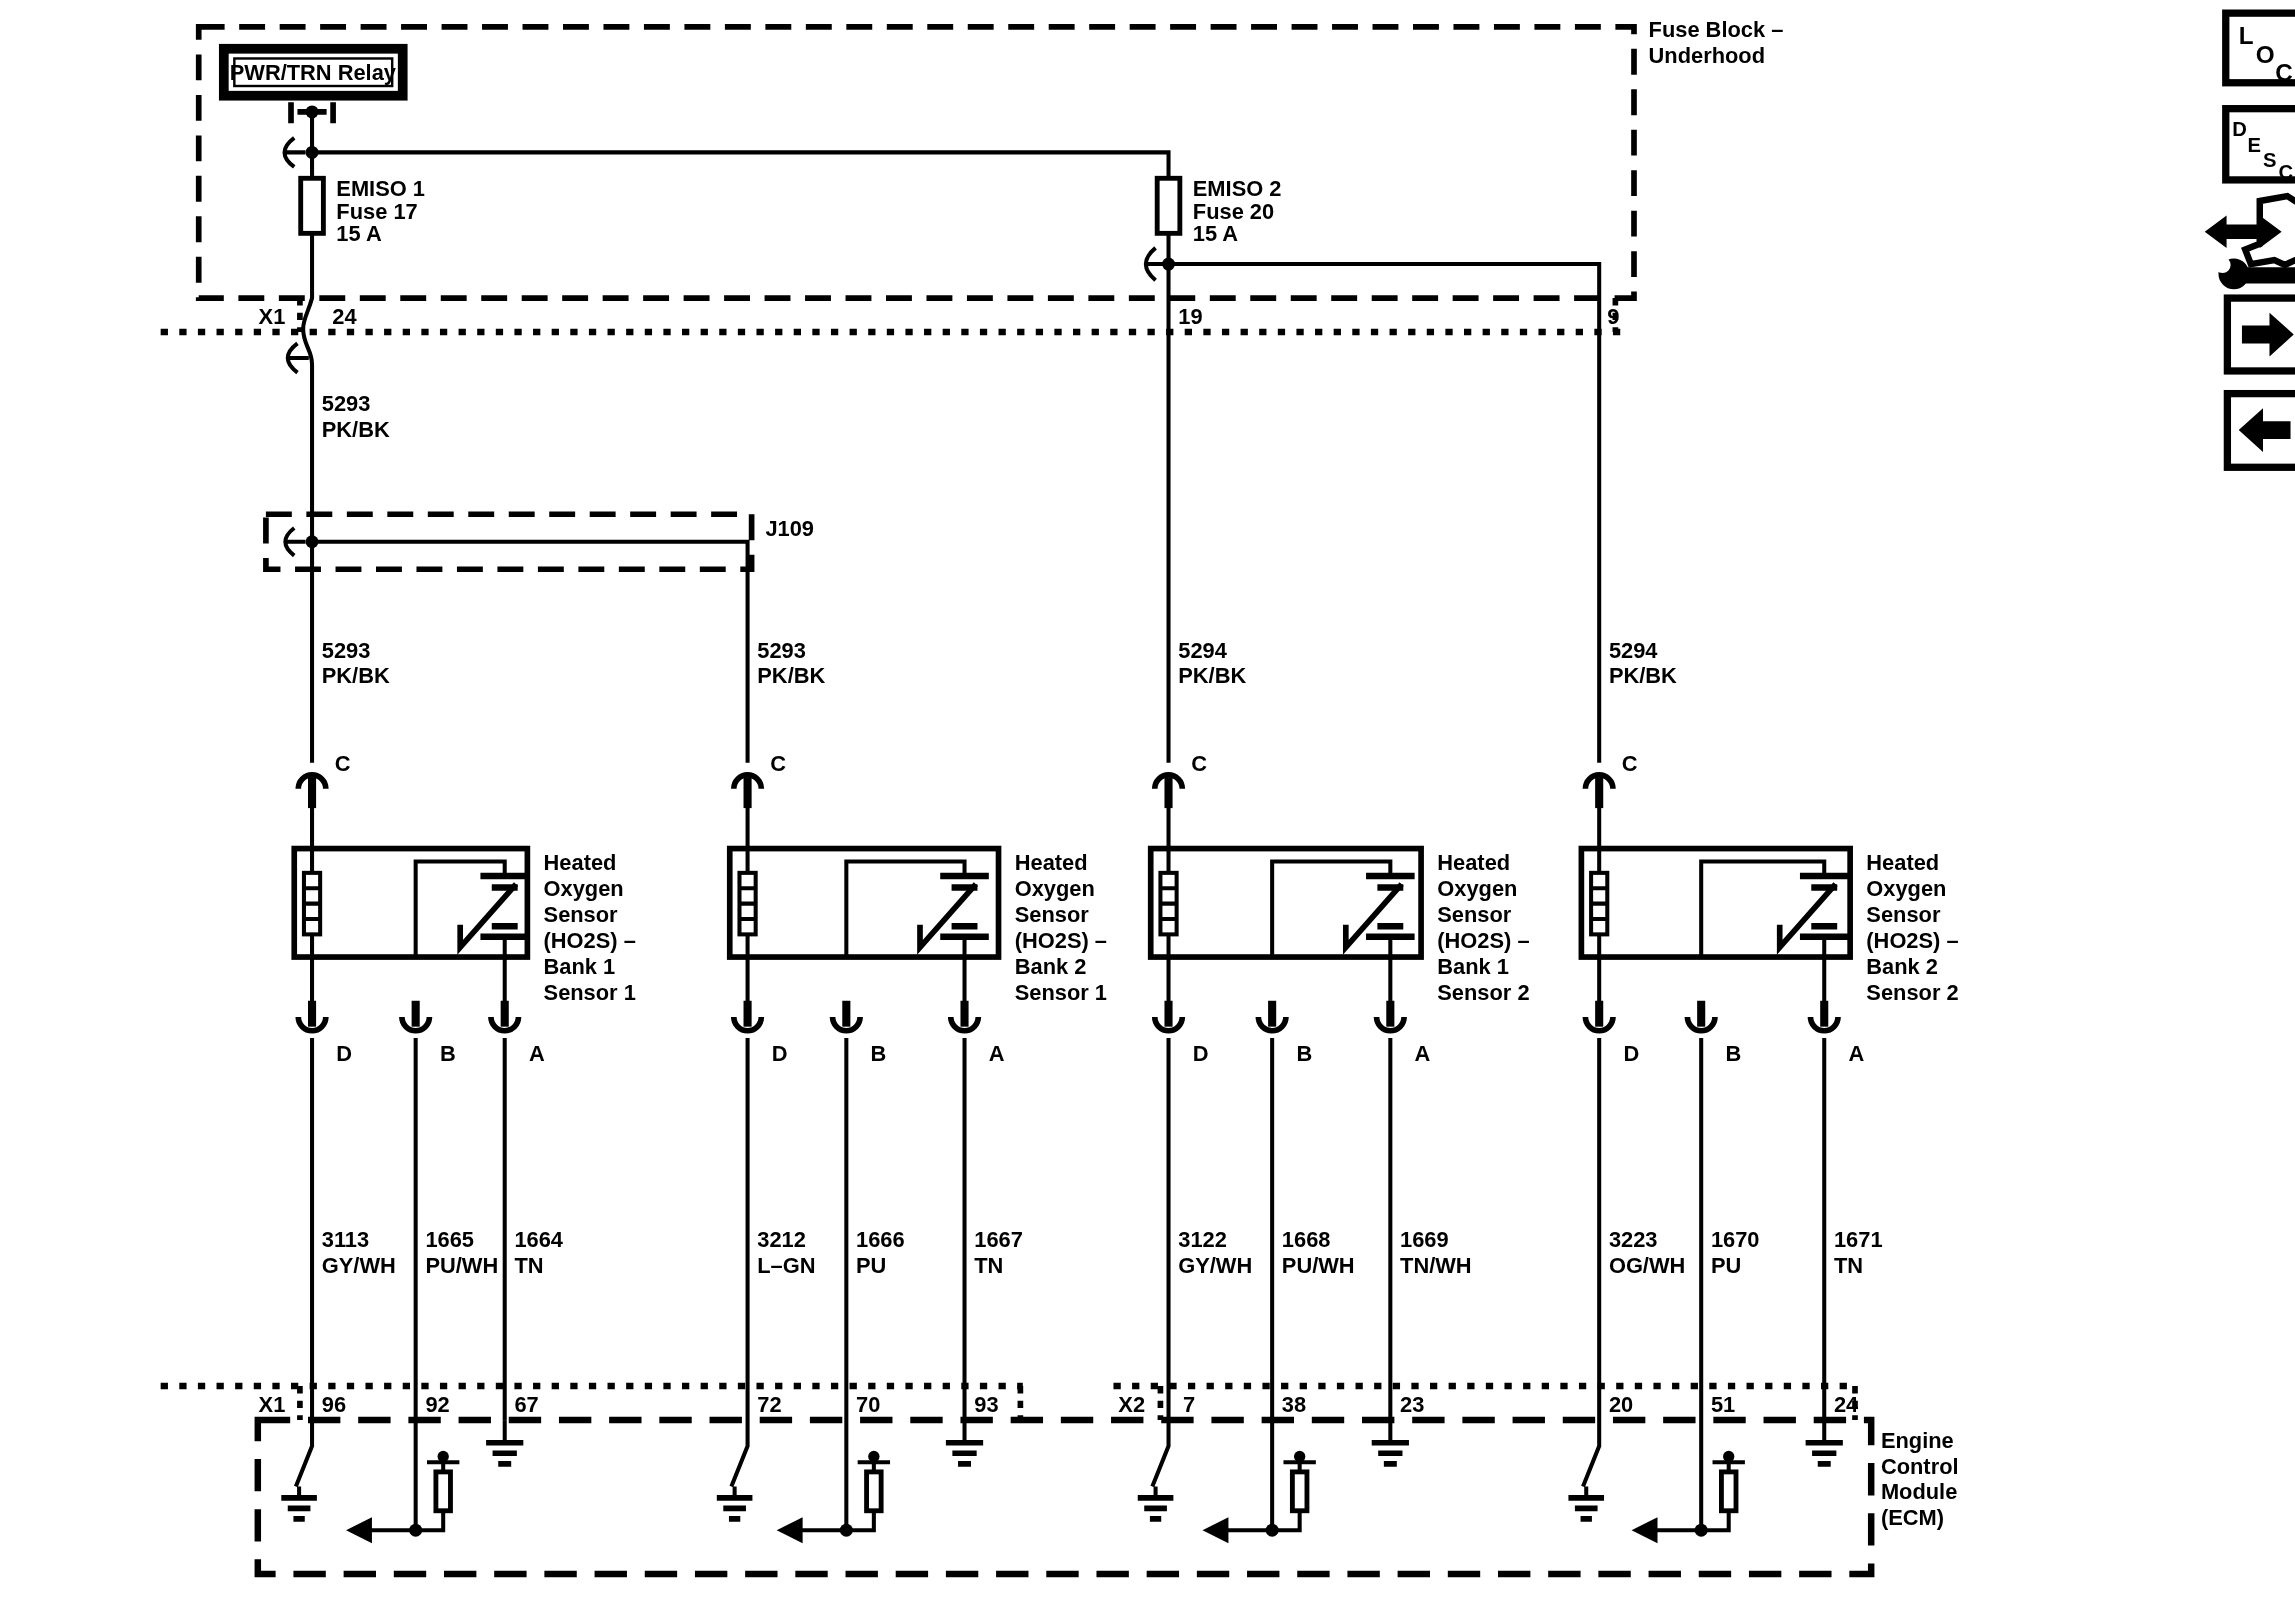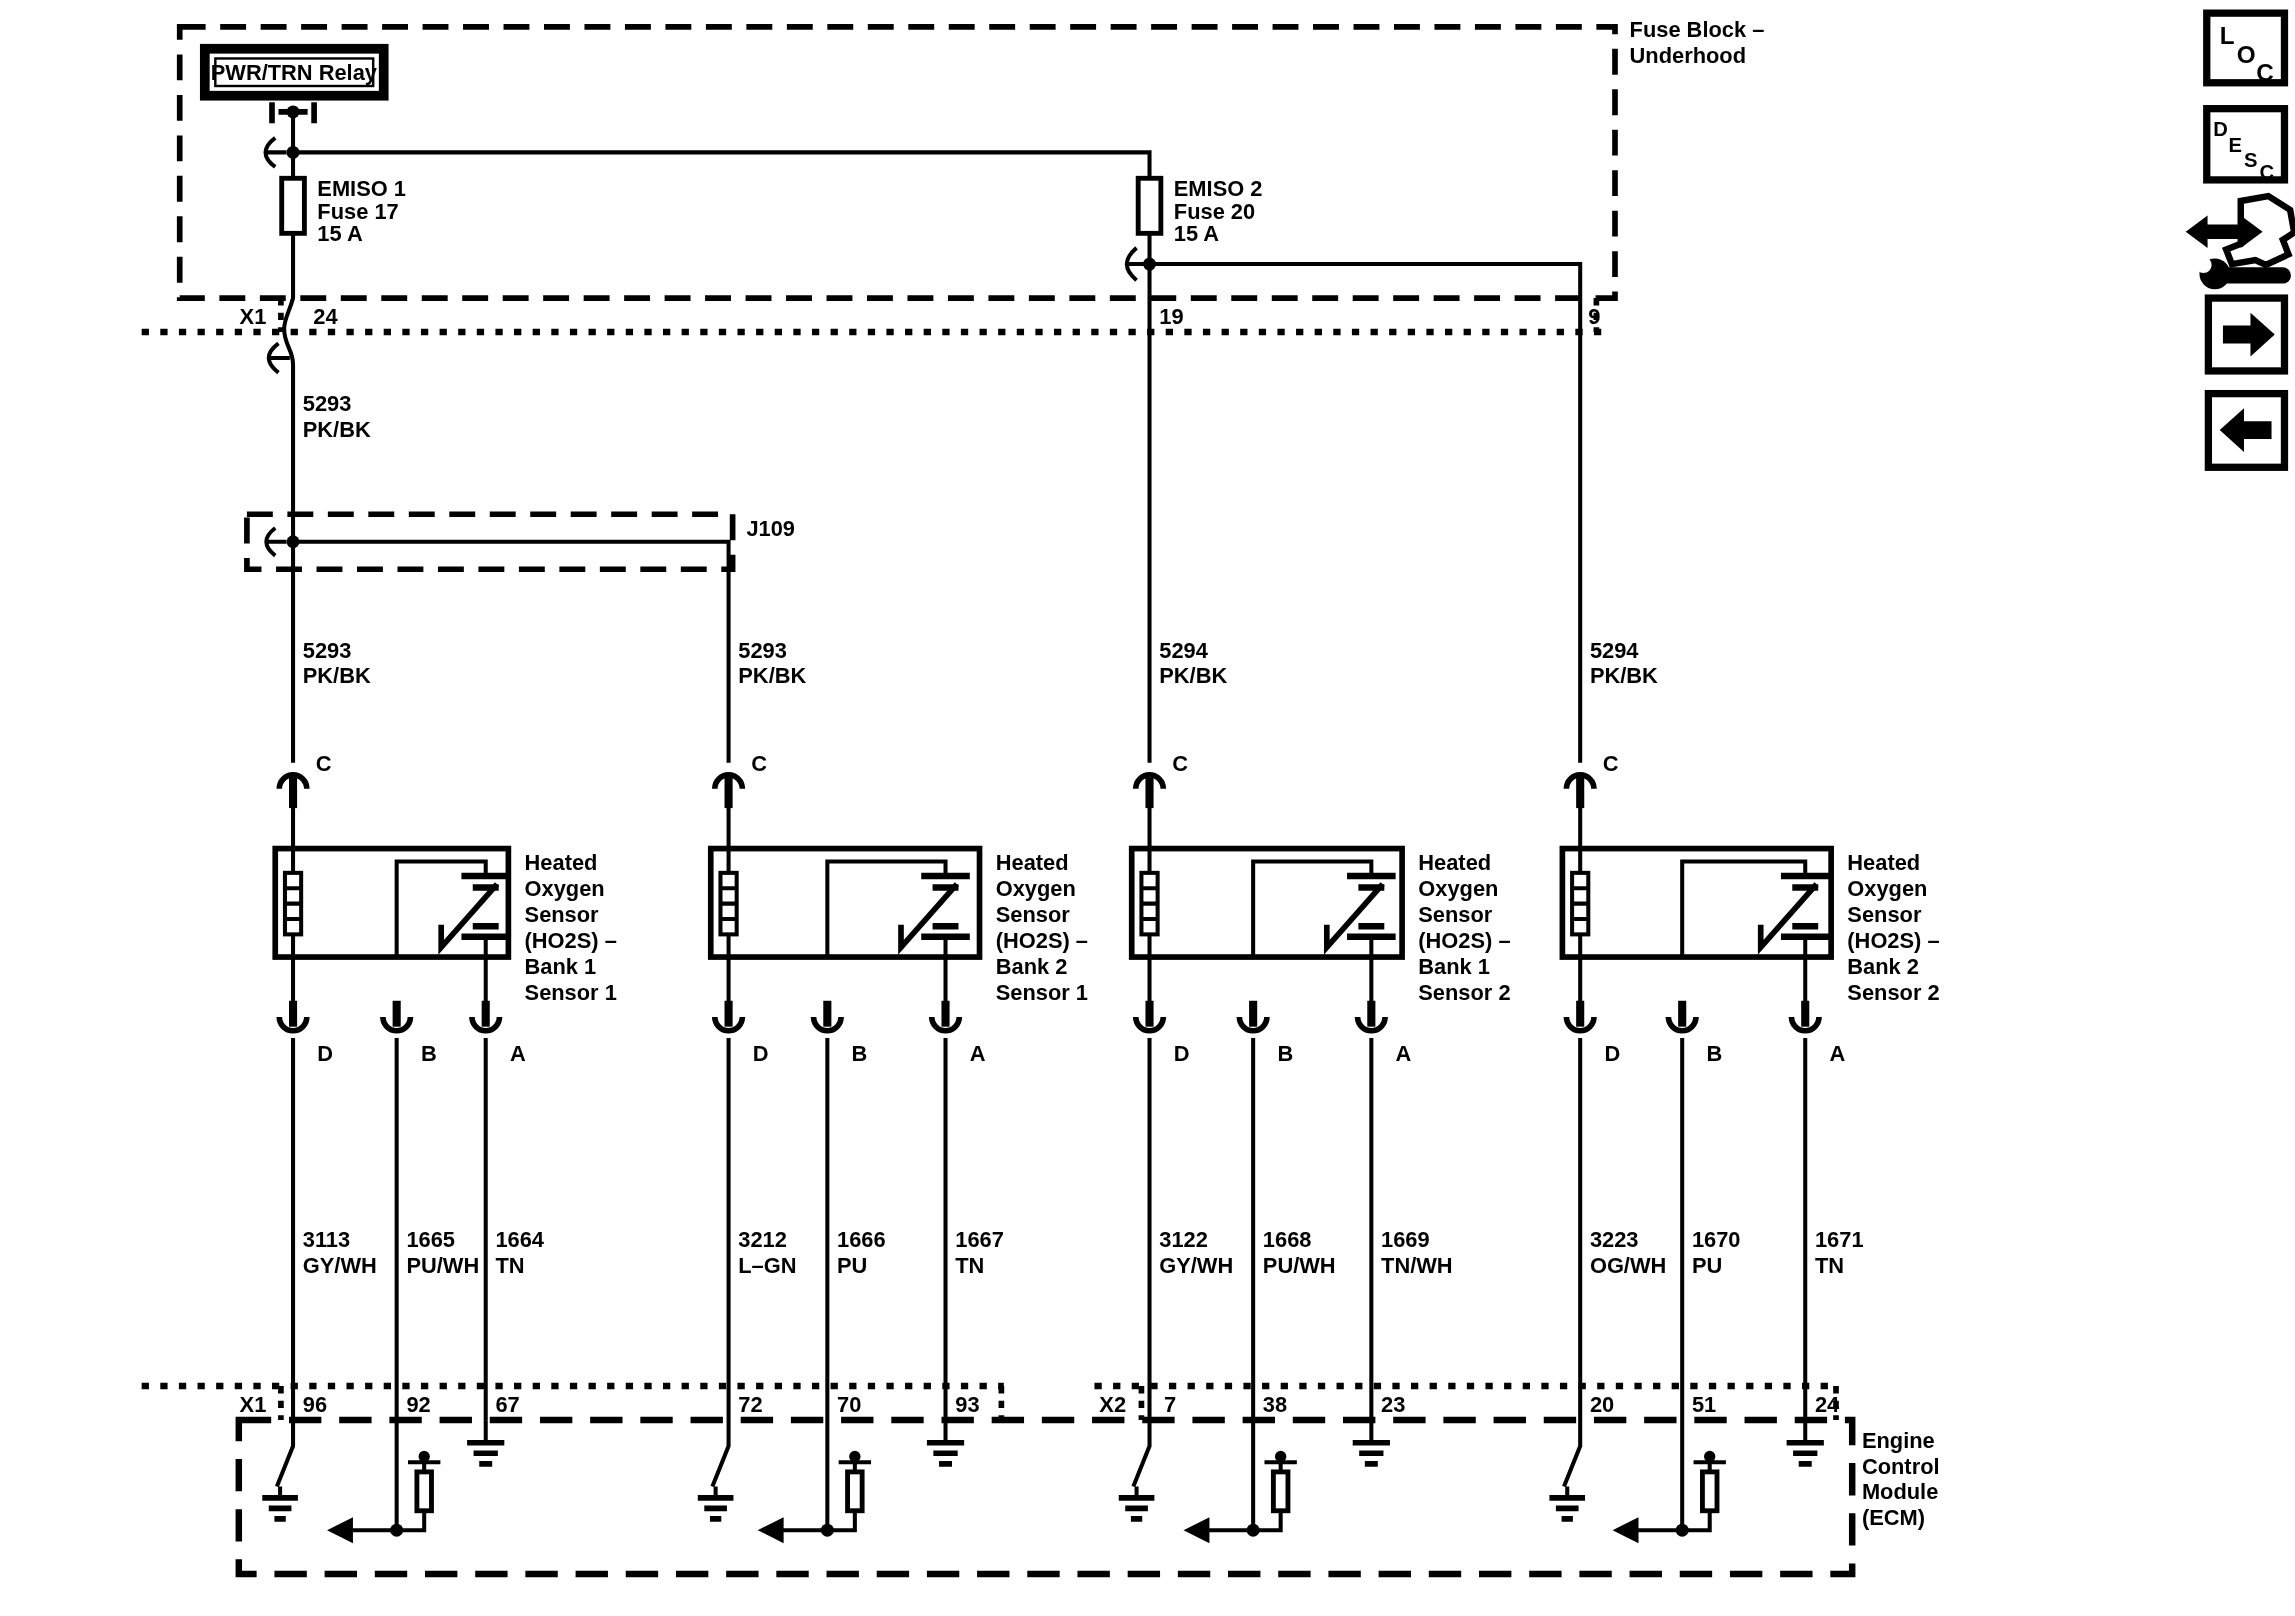--- a/index.html
+++ b/index.html
@@ -1,16 +1,16 @@
 <!DOCTYPE html>
 <html style="font-size:13px"><head>
 <meta charset="utf-8">
 <style>
   html,body{margin:0;padding:0;background:#fff;}
-  .stage{position:relative;width:1823px;height:1617px;background:#fff;}
+  .stage{position:relative;width:1823px;height:1617px;background:#fff;padding-left:19px;}
   svg{display:block;}
   .t{font-family:"Liberation Sans",sans-serif;font-weight:bold;font-size:27px;fill:#000;}
   .t30{font-family:"Liberation Sans",sans-serif;font-weight:bold;font-size:30px;fill:#000;}
   .t26{font-family:"Liberation Sans",sans-serif;font-weight:bold;font-size:25px;fill:#000;}
   .w{stroke:#000;stroke-width:5;fill:none;}
   .w7{stroke:#000;stroke-width:7;fill:none;}
   .w8{stroke:#000;stroke-width:8;fill:none;}
   .box{stroke:#000;stroke-width:7;fill:none;}
   .dashbox{stroke:#000;stroke-width:7;fill:none;stroke-dasharray:32 18;}
   .ecmbox{stroke:#000;stroke-width:8;fill:none;stroke-dasharray:40 22;}

